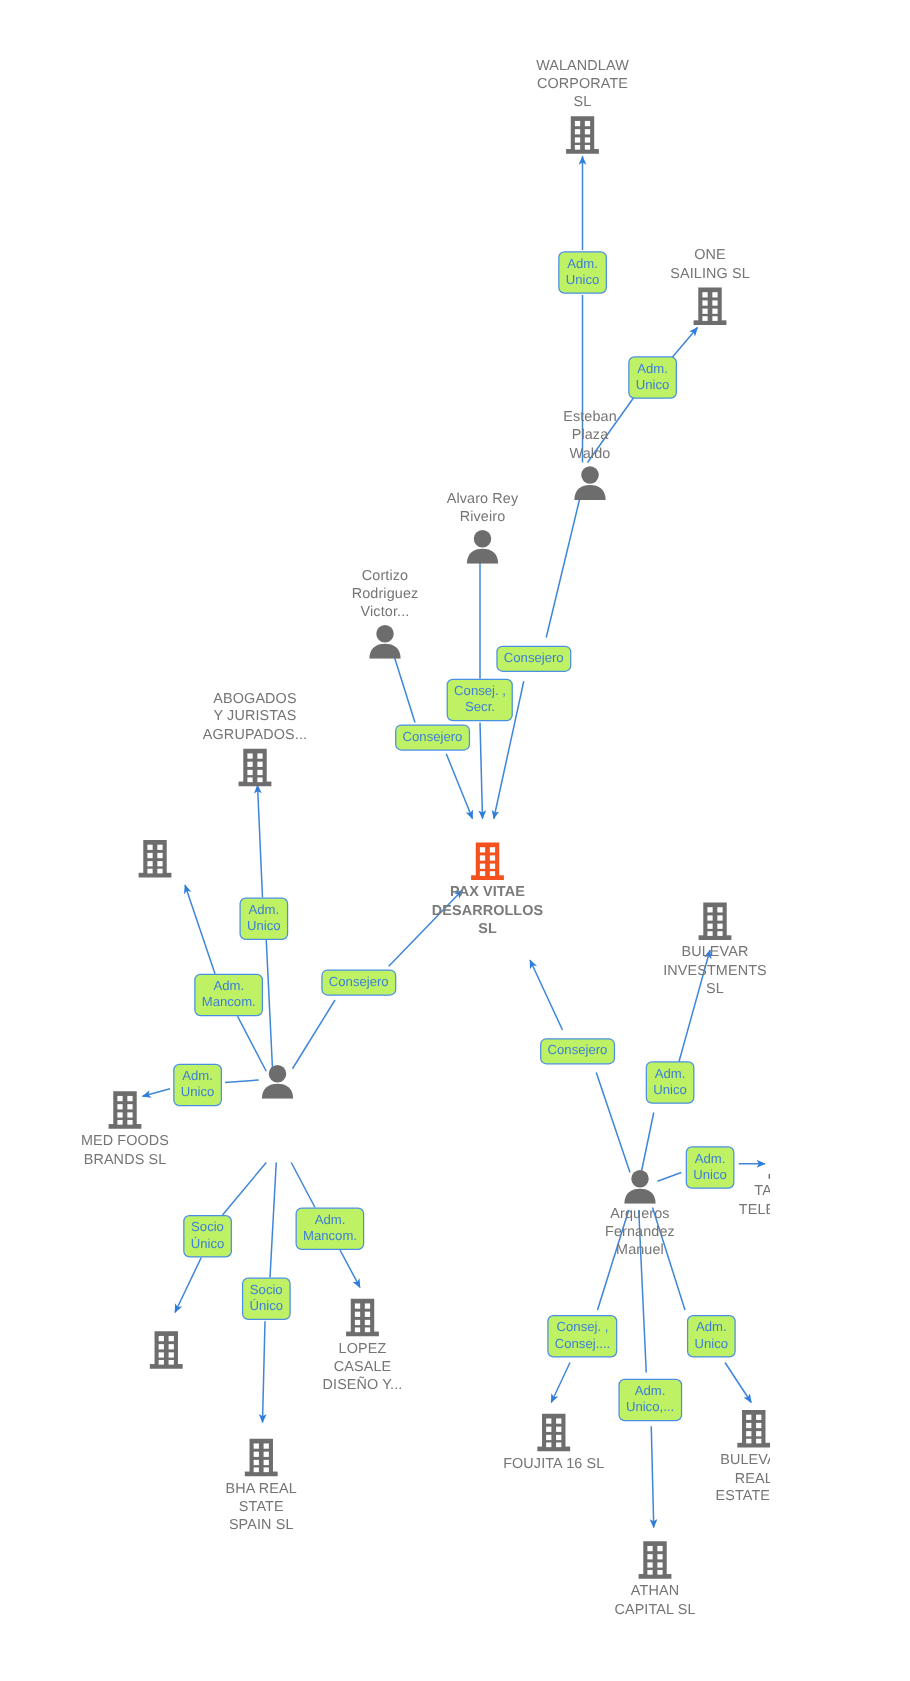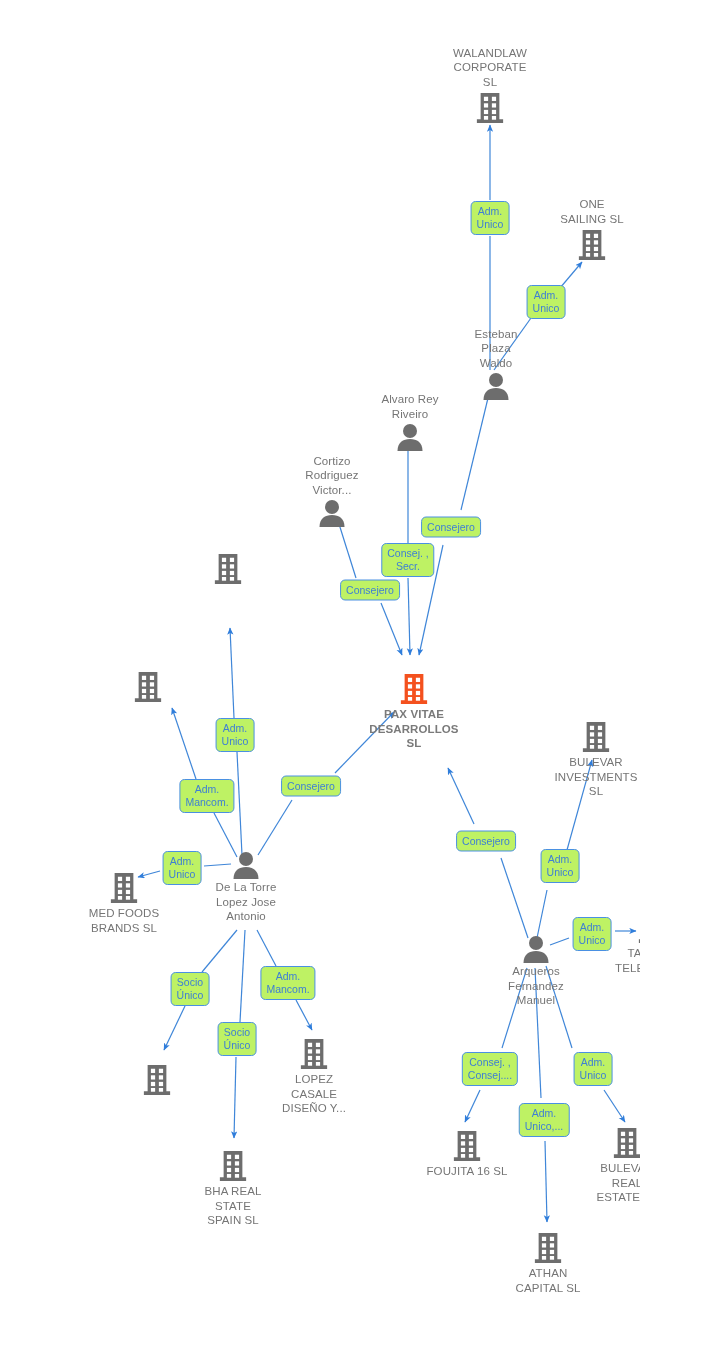--- a/index.html
+++ b/index.html
@@ -9,21 +9,20 @@
   }
   body {
     font-family: "Liberation Sans", sans-serif;
   }
   #canvas {
     position: relative;
     width: 616px;
     height: 1345px;
     background: #ffffff;
     overflow: hidden;
-    margin-left: 24px;
   }
   #edges {
     position: absolute;
     left: 0;
     top: 0;
     width: 728px;
     height: 1345px;
     pointer-events: none;
   }
   .node {
@@ -220,20 +219,23 @@
       <div class="node person label-above" style="left: 308px; top: 453.5px;">
         <span class="label">Cortizo
 Rodriguez
 Victor...</span>
         <span class="glyph"><svg width="30" height="28" viewBox="0 0 30 28" xmlns="http://www.w3.org/2000/svg">
             <circle cx="15" cy="8" r="7" fill="#6d6d6d"></circle>
             <path d="M2.5,28 C2.5,19.5 8,16 15,16 C22,16 27.5,19.5 27.5,28 Z" fill="#6d6d6d"></path>
           </svg></span>
       </div>
       <div class="node company label-above" style="left: 204px; top: 551.5px;">
+        <span class="label">ABOGADOS
+Y JURISTAS
+AGRUPADOS...</span>
         <span class="glyph"><svg width="30" height="34" viewBox="0 0 32 36" xmlns="http://www.w3.org/2000/svg">
             <rect x="6" y="2" width="20" height="30" fill="#6d6d6d"></rect>
             <rect x="2" y="30" width="28" height="4" fill="#6d6d6d"></rect>
             <rect x="9.5" y="6" width="4.5" height="4.5" fill="#ffffff"></rect>
             <rect x="18" y="6" width="4.5" height="4.5" fill="#ffffff"></rect>
             <rect x="9.5" y="13" width="4.5" height="4.5" fill="#ffffff"></rect>
             <rect x="18" y="13" width="4.5" height="4.5" fill="#ffffff"></rect>
             <rect x="9.5" y="20" width="4.5" height="4.5" fill="#ffffff"></rect>
             <rect x="18" y="20" width="4.5" height="4.5" fill="#ffffff"></rect>
             <rect x="9.5" y="26.5" width="4.5" height="4" fill="#ffffff"></rect>
@@ -302,23 +304,20 @@
             <rect x="18" y="26.5" width="4.5" height="4" fill="#ffffff"></rect>
           </svg></span>
         <span class="label">MED FOODS
 BRANDS  SL</span>
       </div>
       <div class="node person label-below" style="left: 222px; top: 851px;">
         <span class="glyph"><svg width="30" height="28" viewBox="0 0 30 28" xmlns="http://www.w3.org/2000/svg">
             <circle cx="15" cy="8" r="7" fill="#6d6d6d"></circle>
             <path d="M2.5,28 C2.5,19.5 8,16 15,16 C22,16 27.5,19.5 27.5,28 Z" fill="#6d6d6d"></path>
           </svg></span>
-        <span class="label">De La Torre
-Lopez Jose
-Antonio</span>
       </div>
       <div class="node company label-below" style="left: 628px; top: 911px;">
         <span class="glyph"><svg width="30" height="34" viewBox="0 0 32 36" xmlns="http://www.w3.org/2000/svg">
             <rect x="6" y="2" width="20" height="30" fill="#6d6d6d"></rect>
             <rect x="2" y="30" width="28" height="4" fill="#6d6d6d"></rect>
             <rect x="9.5" y="6" width="4.5" height="4.5" fill="#ffffff"></rect>
             <rect x="18" y="6" width="4.5" height="4.5" fill="#ffffff"></rect>
             <rect x="9.5" y="13" width="4.5" height="4.5" fill="#ffffff"></rect>
             <rect x="18" y="13" width="4.5" height="4.5" fill="#ffffff"></rect>
             <rect x="9.5" y="20" width="4.5" height="4.5" fill="#ffffff"></rect>

